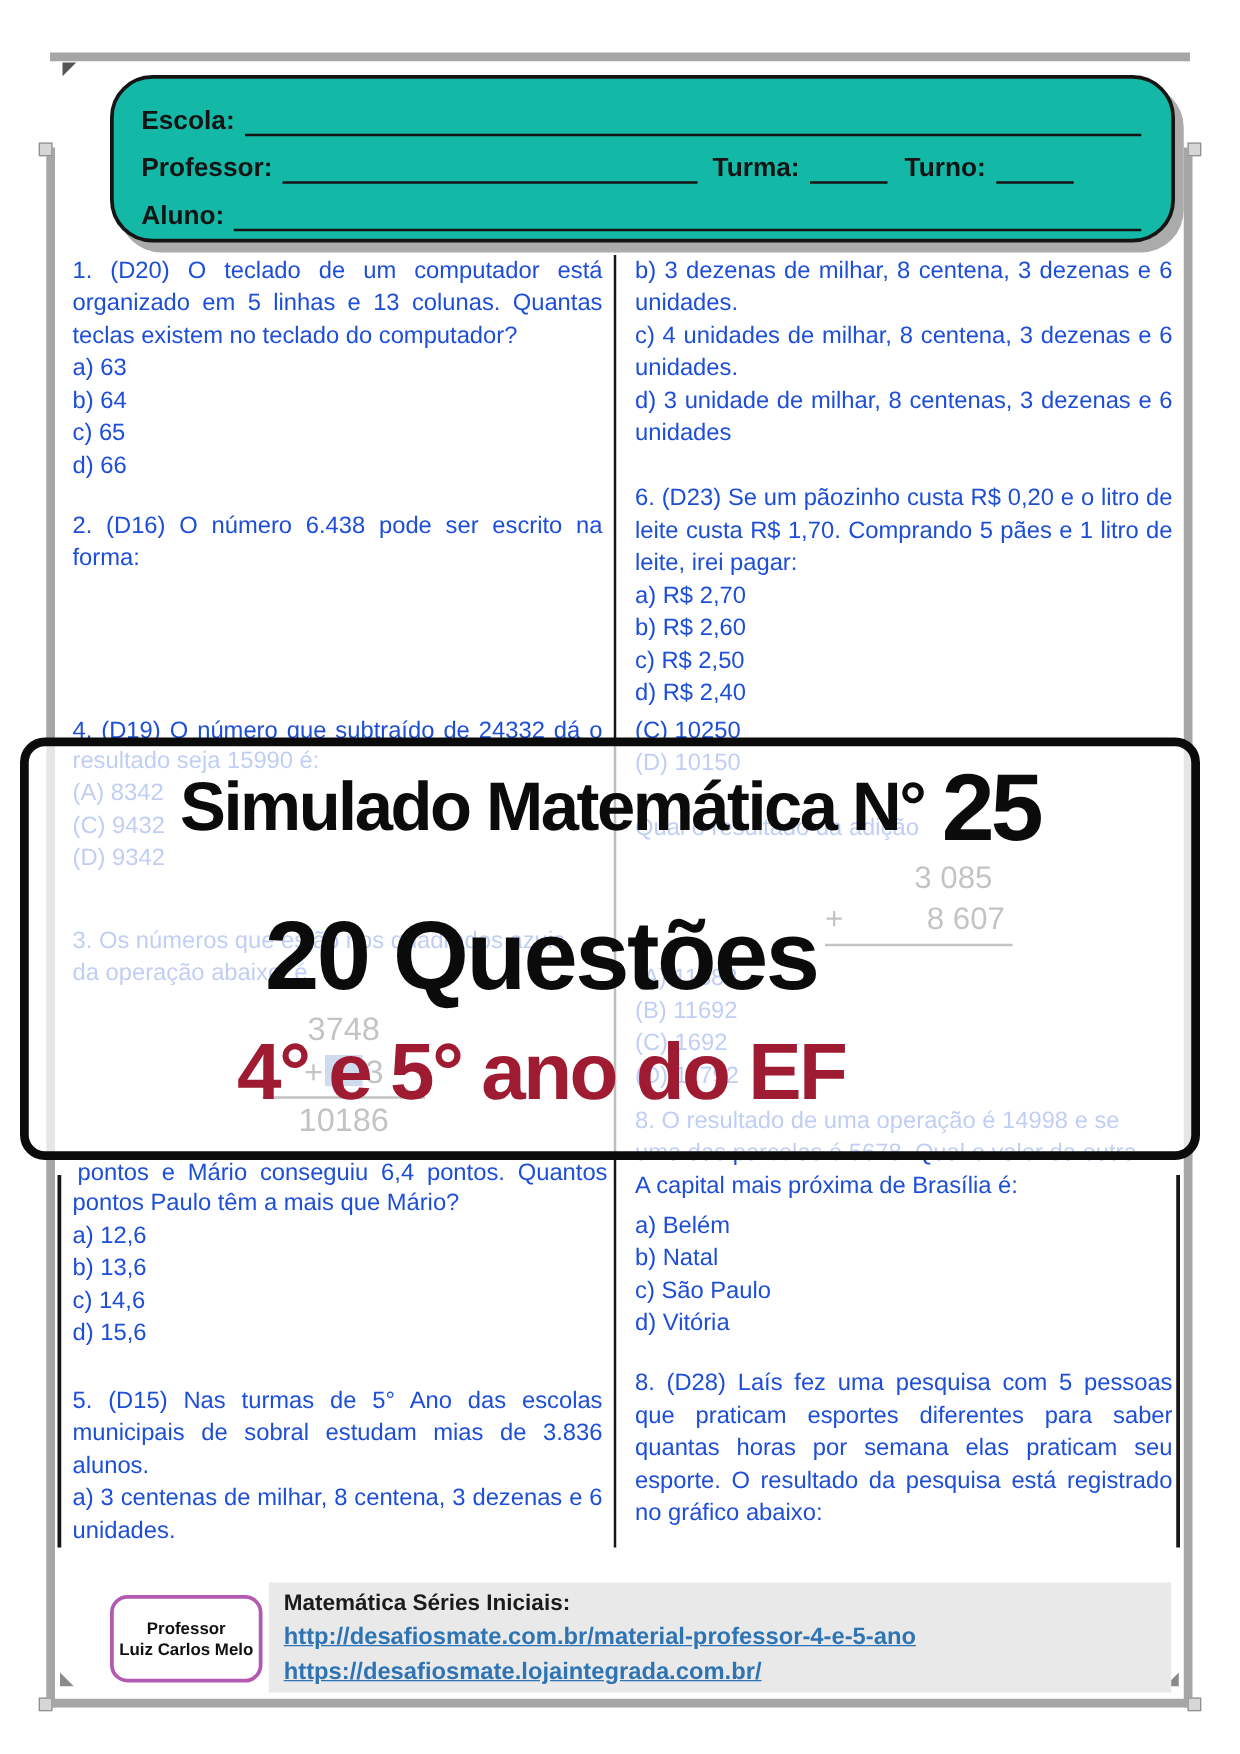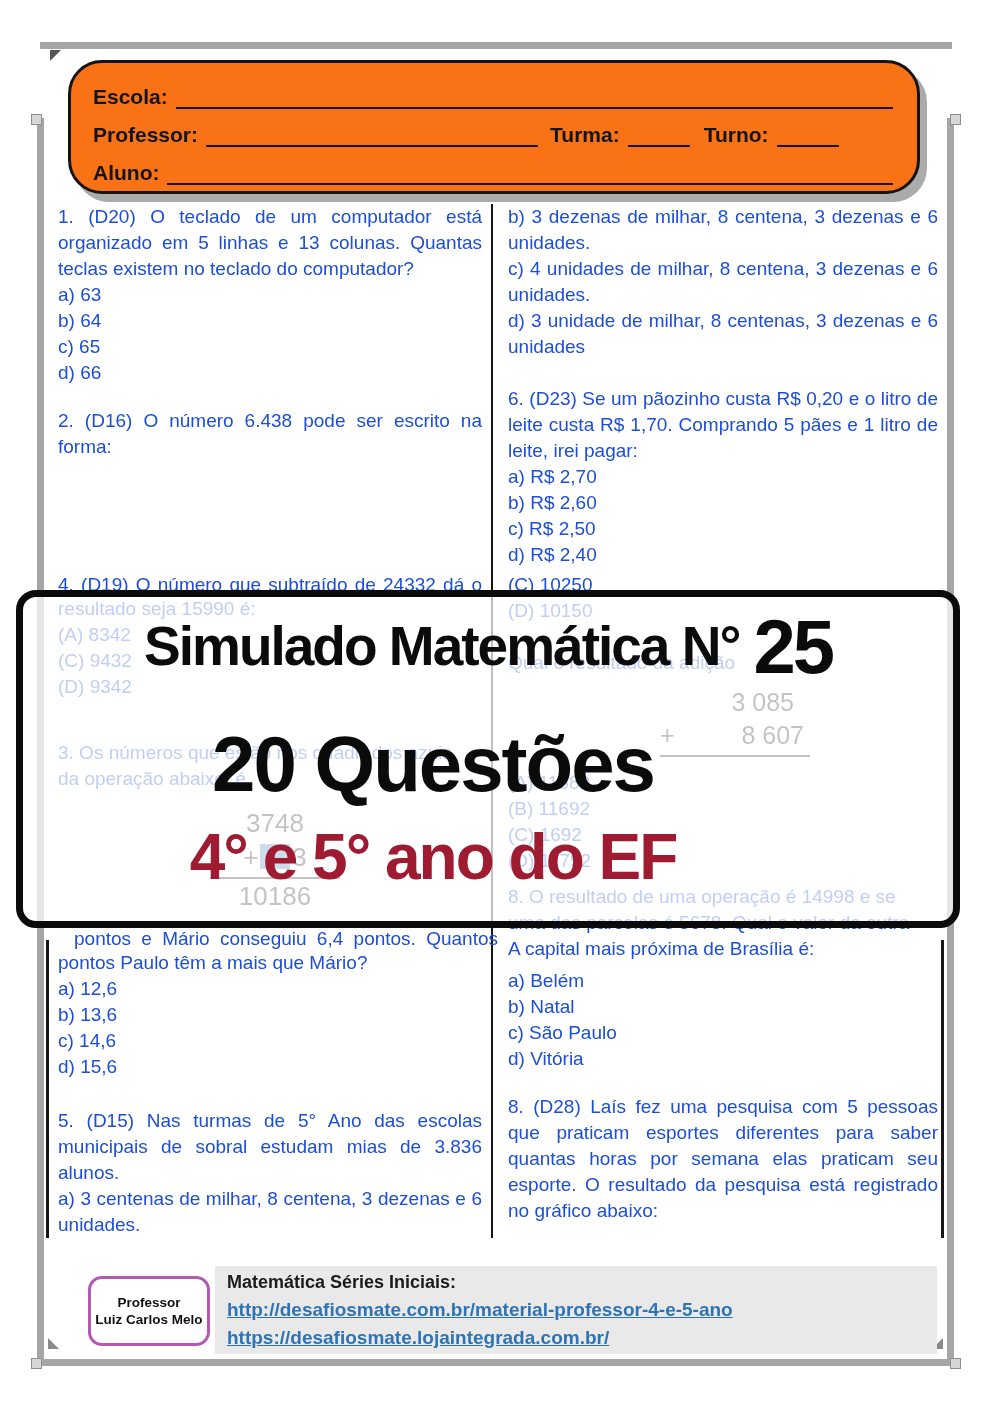--- a/index.html
+++ b/index.html
@@ -3,21 +3,21 @@
 <meta charset="utf-8">
 <style>
   html,body{margin:0;padding:0;background:#fff;}
   .page{position:relative;width:992px;height:1403px;background:#ffffff;
         font-family:"Liberation Sans",sans-serif;color:#1f1f1f;overflow:hidden;}
   
   .bar{position:absolute;background:#a6a6a6;}
   .handle{position:absolute;width:9px;height:9px;background:#d6d6d6;border:1px solid #8f8f8f;}
   .tri{position:absolute;width:0;height:0;}
   
-  .hdr-box{position:absolute;left:68px;top:60px;width:846px;height:128px;background:#f97316;
+  .hdr-box{position:absolute;left:88px;top:60px;width:846px;height:128px;background:#14b8a6;
            border:3px solid #141414;border-radius:34px;box-shadow:7px 8px 0 #ababab;z-index:2;}
   .hdr-row{position:absolute;left:22px;right:24px;display:flex;align-items:flex-end;
            font-weight:bold;font-size:21px;color:#141414;}
   .hdr-label{white-space:nowrap;margin-right:8px;}
   .blank{border-bottom:2px solid #141414;height:22px;}
   .grow{flex:1;}
   
   .block{position:absolute;font-size:19px;line-height:26px;color:#1d4ed8;}
   .stem{text-align:justify;}
   .opt{height:26px;white-space:nowrap;}
@@ -118,21 +118,21 @@
         <div class="opt">3. Os números que estão nos quadrados azuis</div>
         <div class="opt">da operação abaixo, é</div>
       </div>
   </div>
   <div class="sum" style="left:210px;top:806px;width:130px;">
     <div>3748</div>
     <div><span>+</span><span class="bluesq"></span><span>3</span></div>
     <div class="sum-rule"></div>
     <div>10186</div>
   </div>
-  <div class="block jline" style="left:74px;top:926px;width:424px;">pontos e Mário conseguiu 6,4 pontos. Quantos</div>
+  <div class="block jline" style="left:62px;top:926px;width:424px;">pontos e Mário conseguiu 6,4 pontos. Quantos</div>
   <div class="block" style="left:58px;top:950px;width:424px;">
     <div>pontos Paulo têm a mais que Mário?</div>
     <div>
         <div class="opt">a) 12,6</div>
         <div class="opt">b) 13,6</div>
         <div class="opt">c) 14,6</div>
         <div class="opt">d) 15,6</div>
       </div>
   </div>
   <div class="block" style="left:58px;top:1108px;width:424px;">

